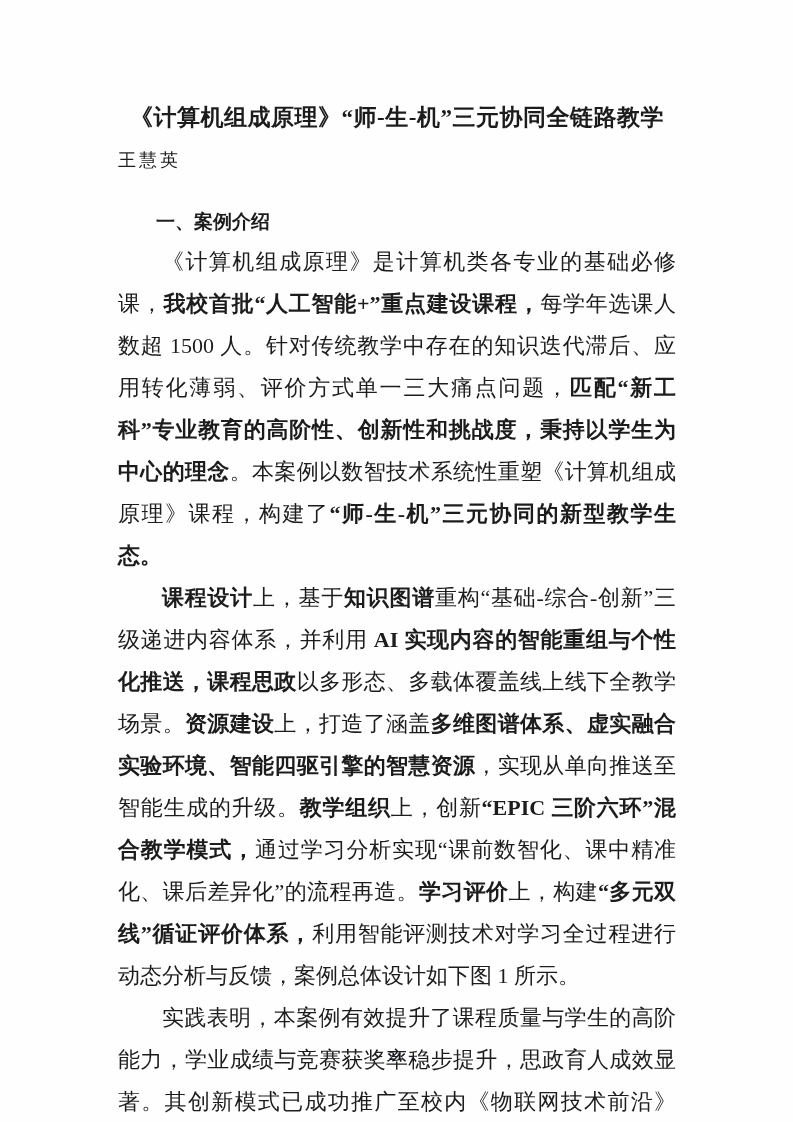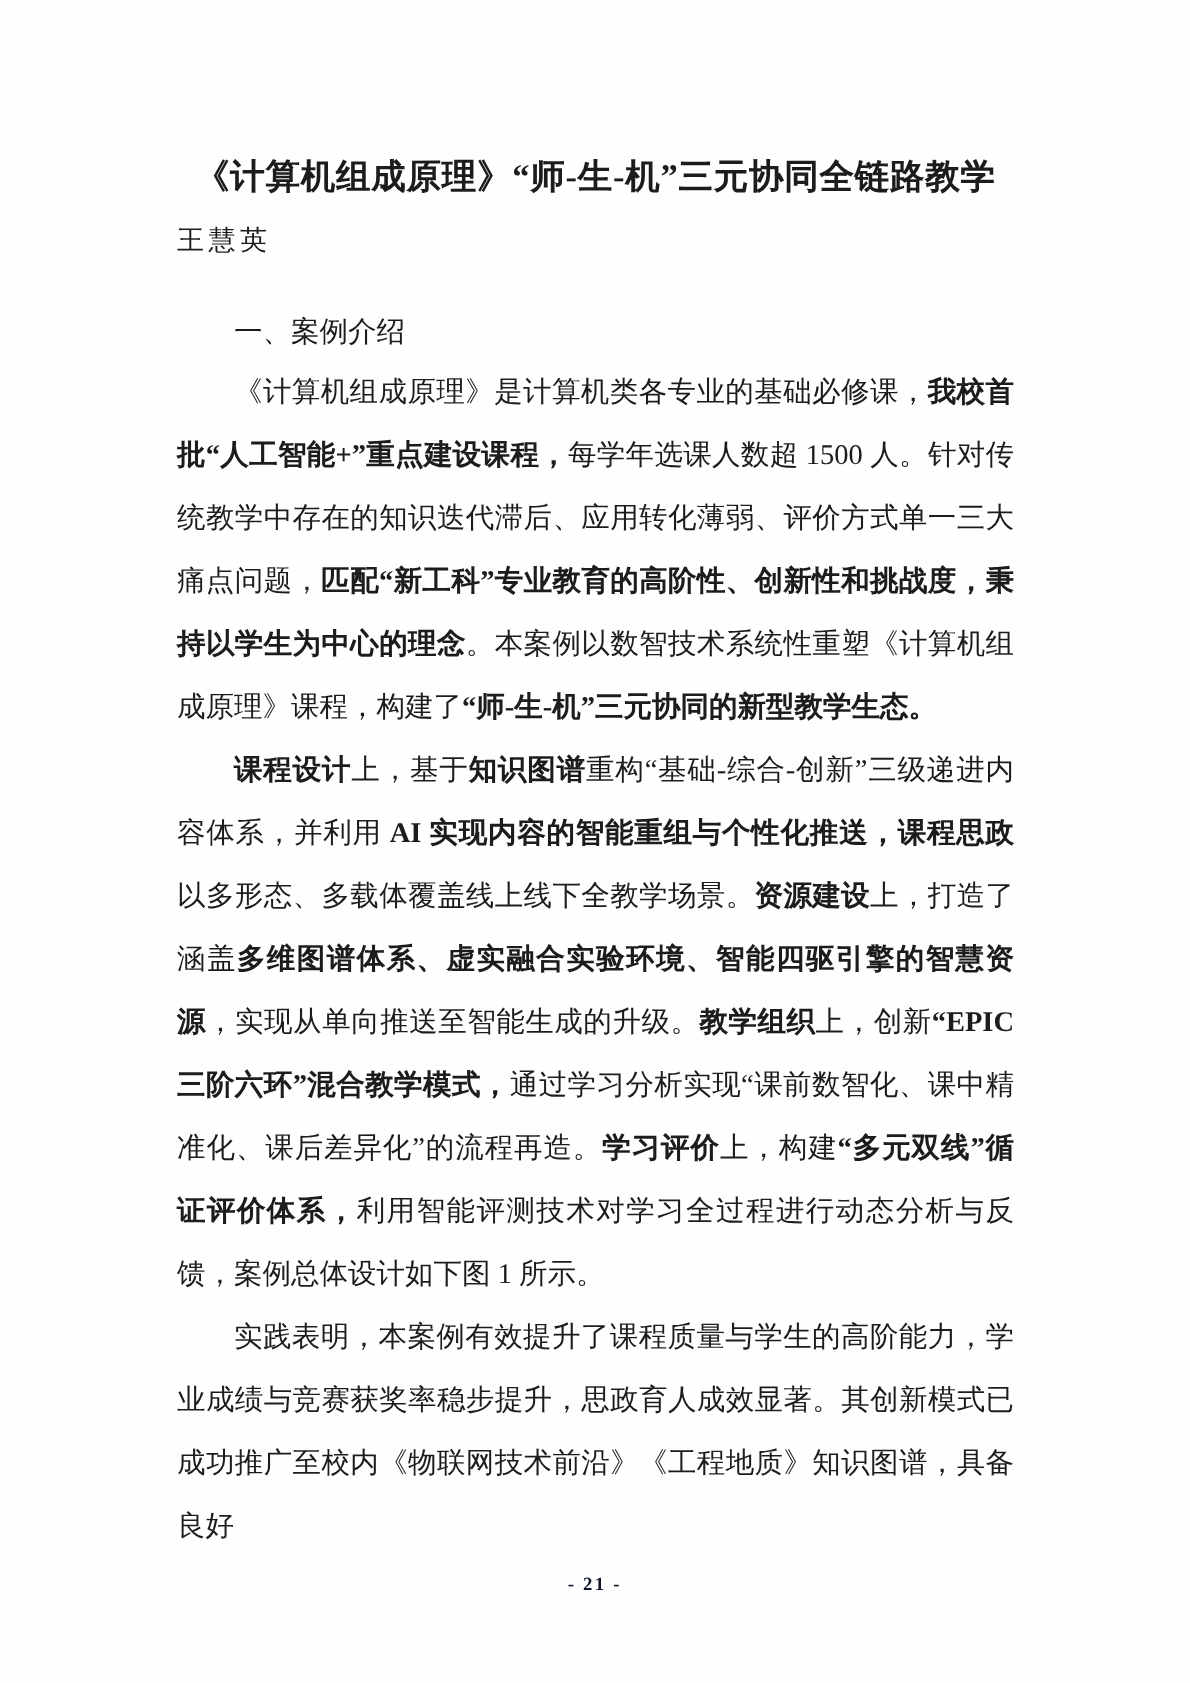--- a/index.html
+++ b/index.html
@@ -33,30 +33,30 @@
   .author {
     margin-top: 6px;
     font-size: 18px;
     text-align: left;
     letter-spacing: 3px;
     line-height: 28px;
   }
   .heading {
     margin-top: 33px;
     font-size: 19px;
-    font-weight: 400;
+    font-weight: 700;
     text-indent: 2em;
     line-height: 30px;
   }
   .body-text {
     margin-top: 4px;
   }
   .para {
     margin: 0;
-    font-size: 19px;
+    font-size: 22px;
     line-height: 42px;
     text-align: justify;
     text-indent: 2em;
   }
   .para span.b {
     font-weight: 700;
   }
   .footer {
     position: absolute;
     left: 0;

